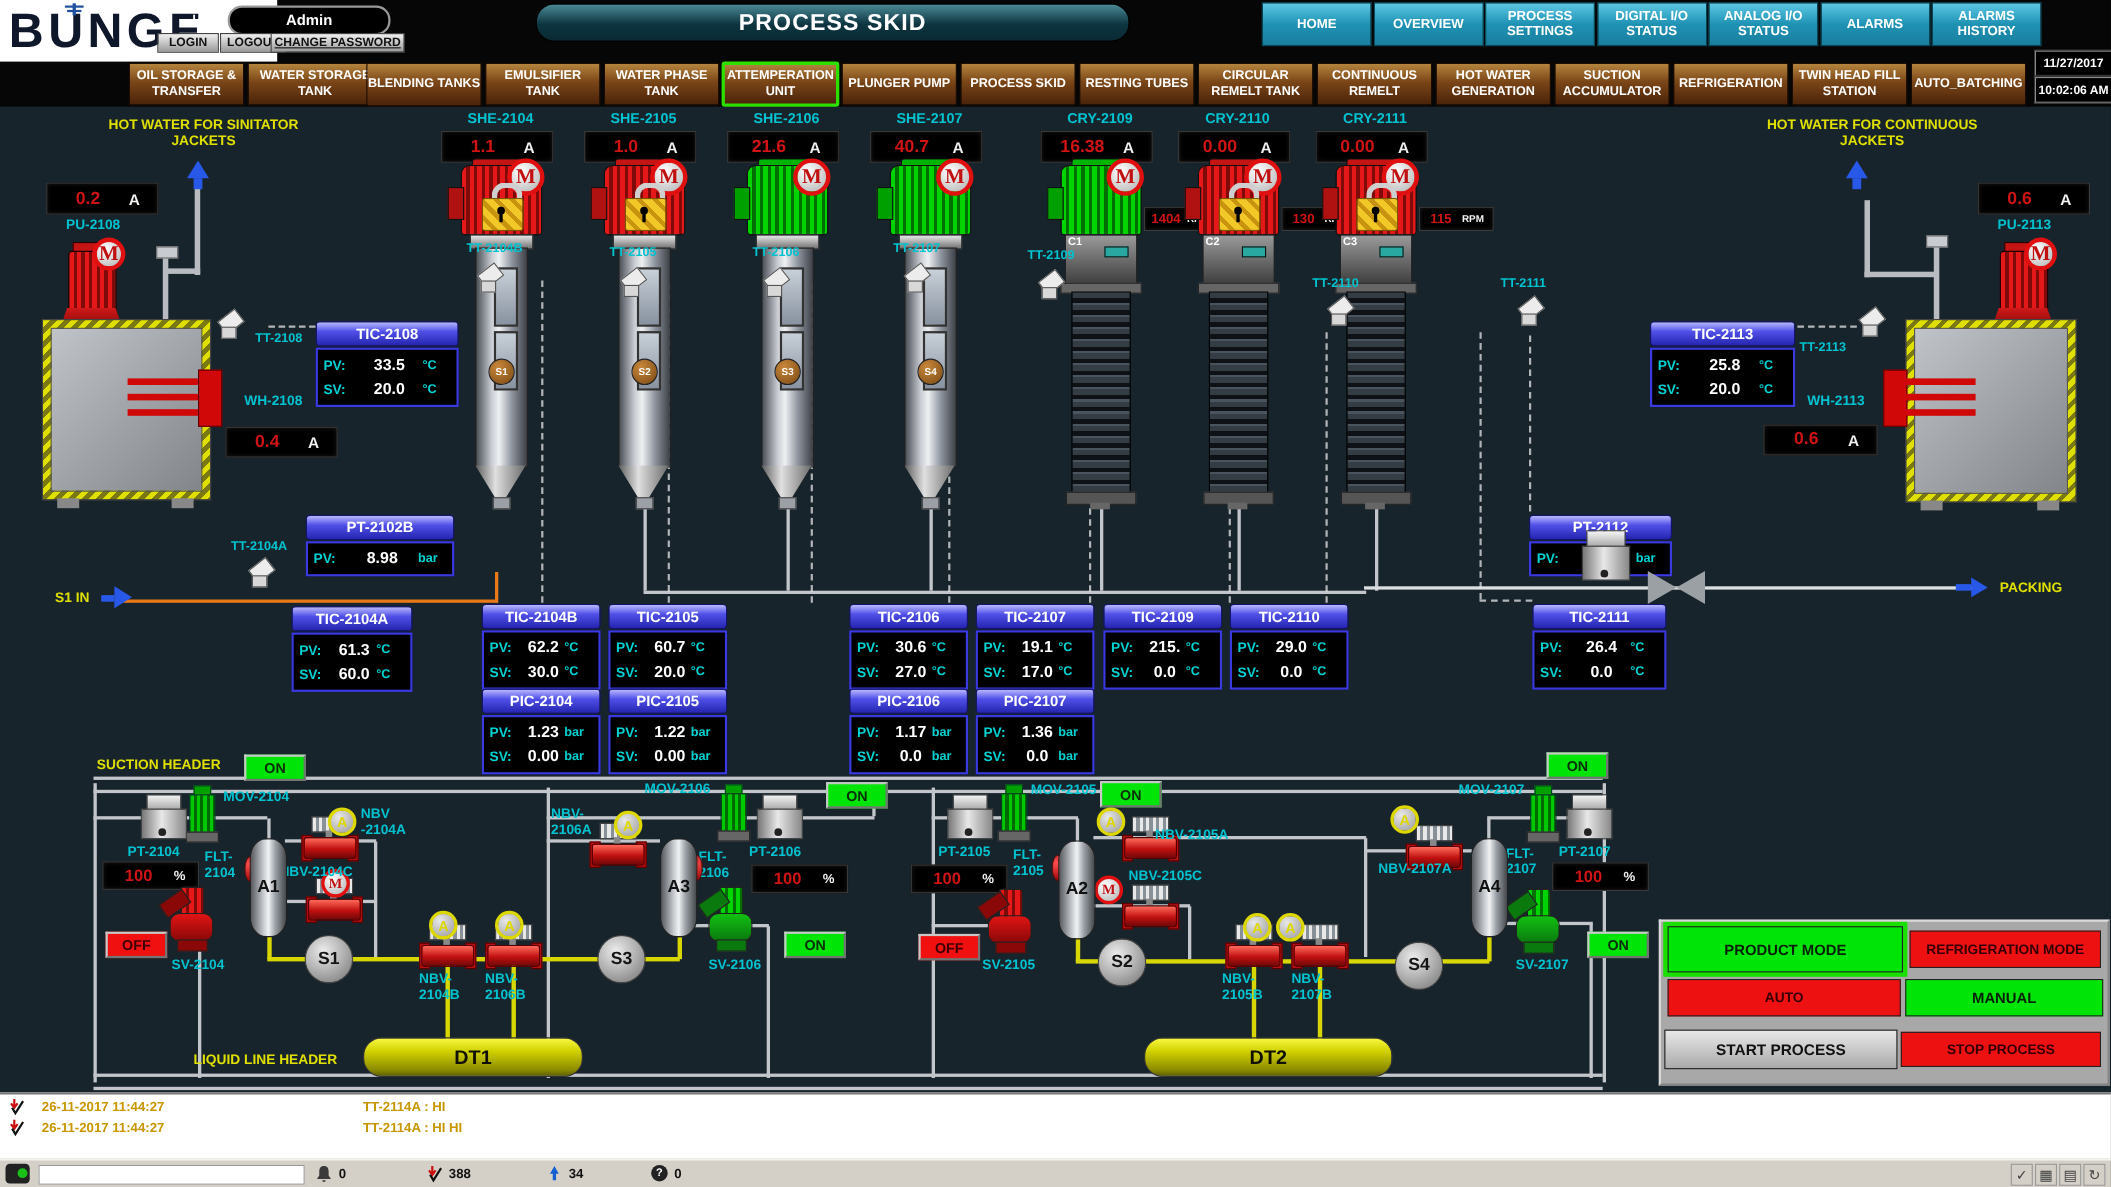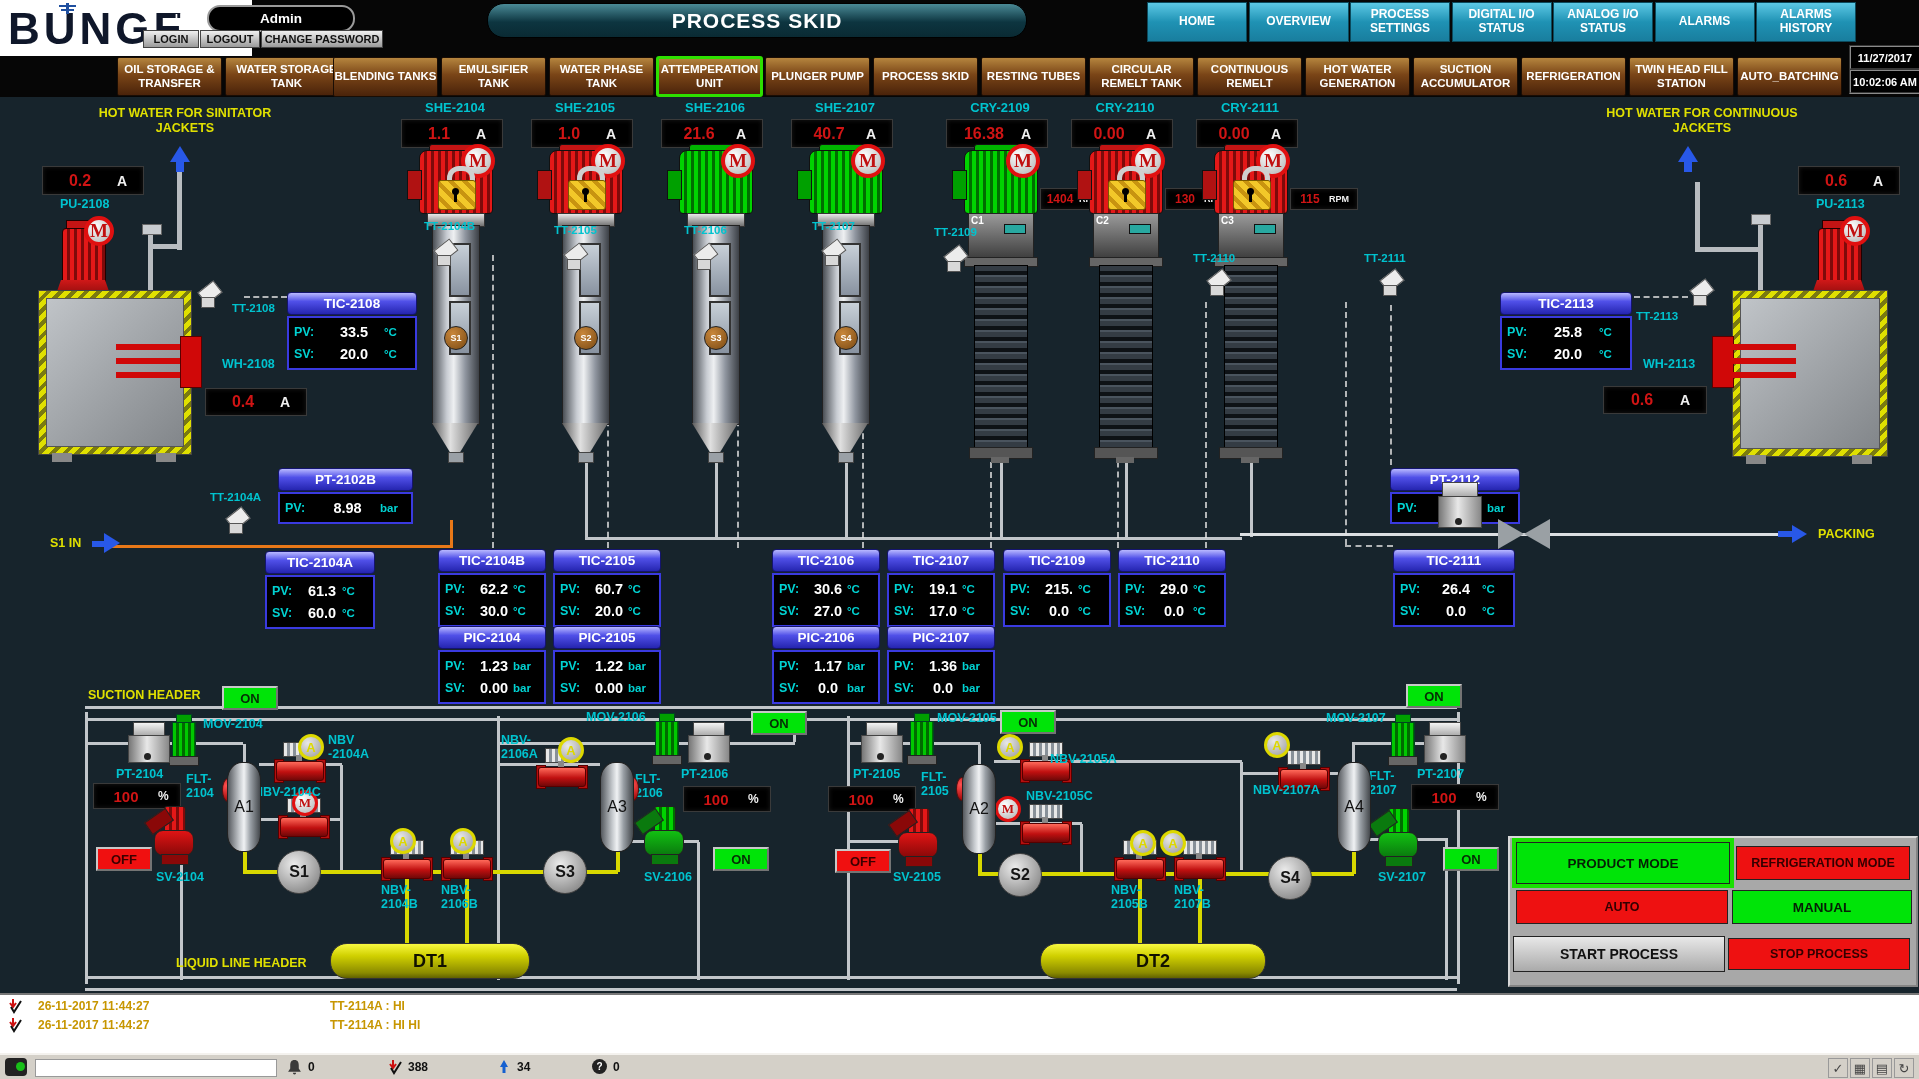--- a/index.html
+++ b/index.html
@@ -33,21 +33,21 @@
     color:#c01010;font-weight:bold;font-family:"Liberation Serif",serif;font-size:19px;
     display:flex;align-items:center;justify-content:center;box-sizing:border-box;}
   .mbadge.sm{border-width:3px;font-size:13px;}
   .abadge{border-radius:50%;border:3px solid #ddd800;background:radial-gradient(circle at 35% 30%,#e8e8e8,#9a9a9a);
     color:#ddd800;font-weight:bold;font-size:13px;display:flex;align-items:center;justify-content:center;box-sizing:border-box;}
   .m-green{background:repeating-linear-gradient(90deg,#00d400 0 4px,#006e00 4px 7px);}
   .m-red{background:repeating-linear-gradient(90deg,#e41818 0 4px,#7e0a0a 4px 7px);}
   .gstripe{background:repeating-linear-gradient(90deg,#e8e8e8 0 3px,#889098 3px 6px);}
   .lock{background:repeating-linear-gradient(45deg,#f2c829 0 6px,#c89410 6px 10px);border:1px solid #7a5a00;border-radius:3px;}
   .vessel{background:linear-gradient(90deg,#55595e,#c4c8cc 35%,#f0f2f4 50%,#9aa0a6 70%,#44484c);
-    border:1px solid #222;border-radius:15px/18px;color:#111;font-weight:normal;font-size:16px;
+    border:1px solid #222;border-radius:15px/18px;color:#111;font-weight:bold;font-size:16px;
     display:flex;align-items:center;justify-content:center;text-align:right;}
   .scircle{border-radius:50%;background:radial-gradient(circle at 38% 32%,#ececec,#8a8a8a 80%);
     border:1px solid #444;color:#151515;font-weight:bold;font-size:16px;display:flex;align-items:center;justify-content:center;}
   .dtank{background:linear-gradient(180deg,#f8f840,#d0d000 35%,#8a8a00 85%,#606000);
     border:1px solid #333;border-radius:17px;color:#101000;font-weight:bold;font-size:18px;
     display:flex;align-items:center;justify-content:center;}
   .hatch{background:repeating-linear-gradient(135deg,#e0e000 0 5px,#7a7a10 5px 9px);border:1px solid #444;}
   .dashv{border-left:2px dashed #e6e6e6;opacity:.75;}
   .dashh{border-top:2px dashed #e6e6e6;opacity:.75;}
   .dbl{height:9px;border-top:3px solid #c2c6ca;border-bottom:3px solid #c2c6ca;}
@@ -80,21 +80,21 @@
     <div style="position:absolute;left:8px;top:0;font-size:44px;font-weight:bold;color:#0f172a;letter-spacing:4px;line-height:58px;">BUNGE</div>
     <div style="position:absolute;left:66px;top:3px;width:3px;height:11px;background:#1f4f9f;"></div>
     <div style="position:absolute;left:59px;top:5px;width:17px;height:2px;background:#1f4f9f;"></div>
     <div style="position:absolute;left:61px;top:9px;width:13px;height:2px;background:#1f4f9f;"></div>
   </div>
 
   <div class="abs" style="left:175px;top:12px;color:#fff;font-weight:bold;font-size:11px;">USER :</div>
   <div class="abs ctr" style="left:207px;top:5px;width:144px;height:23px;background:#000;border:2px solid #9a9a9a;border-radius:13px;color:#fff;font-weight:bold;font-size:13.5px;">Admin</div>
   <div class="abs sbtn" style="left:143px;top:30px;width:54px;height:16px;">LOGIN</div>
   <div class="abs sbtn" style="left:200px;top:30px;width:58px;height:16px;">LOGOUT</div>
-  <div class="abs sbtn" style="left:261px;top:30px;width:120px;height:16px;">CHANGE PASSWORD</div>
+  <div class="abs sbtn" style="left:246px;top:30px;width:120px;height:16px;text-decoration:underline;">CHANGE PASSWORD</div>
 
   <div class="abs ctr" style="left:487px;top:3px;width:538px;height:33px;border-radius:17px;border:1px solid #000;
        background:linear-gradient(180deg,#4a8a96,#0d3540 55%,#0a2a33);color:#fff;font-weight:bold;font-size:21px;letter-spacing:1px;">PROCESS SKID</div>
 
   <div id="topnav">
       <div class="cnav abs" style="left: 1147px; top: 2px; width: 100px; height: 40px;">HOME</div>
       <div class="cnav abs" style="left: 1248.5px; top: 2px; width: 100px; height: 40px;">OVERVIEW</div>
       <div class="cnav abs" style="left: 1350px; top: 2px; width: 100px; height: 40px;">PROCESS SETTINGS</div>
       <div class="cnav abs" style="left: 1451.5px; top: 2px; width: 100px; height: 40px;">DIGITAL I/O STATUS</div>
       <div class="cnav abs" style="left: 1553px; top: 2px; width: 100px; height: 40px;">ANALOG I/O STATUS</div>

